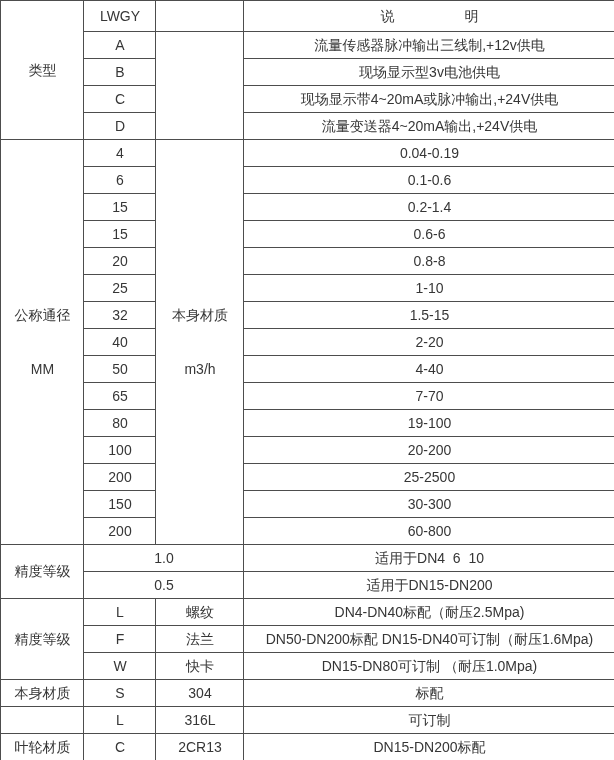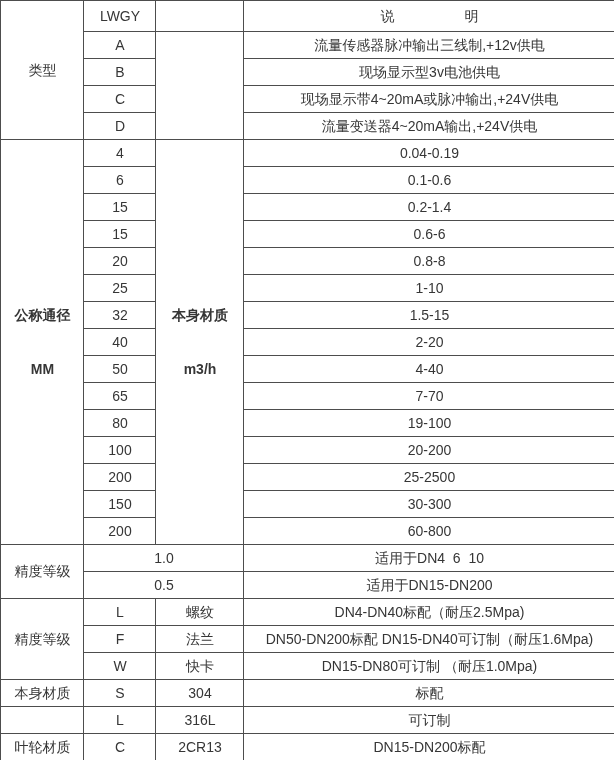--- a/index.html
+++ b/index.html
@@ -21,21 +21,21 @@
     height: 26px;
     padding: 0 2px 0 3px;
     white-space: pre;
     overflow: hidden;
     vertical-align: middle;
     line-height: 1.3;
   }
   .spec-table tr.r-head td { height: 30px; }
   .cell-center { text-align: center; padding: 0 1px; }
   .cell-left   { text-align: center; }
-  .two-line { line-height: 26px; font-weight: bold; }
+  .two-line { line-height: 26px; }
   .two-line span { display: block; }
 </style>
 </head>
 <body>
 
 <table class="spec-table">
   <colgroup>
     <col style="width:83px">
     <col style="width:72px">
     <col style="width:88px">

